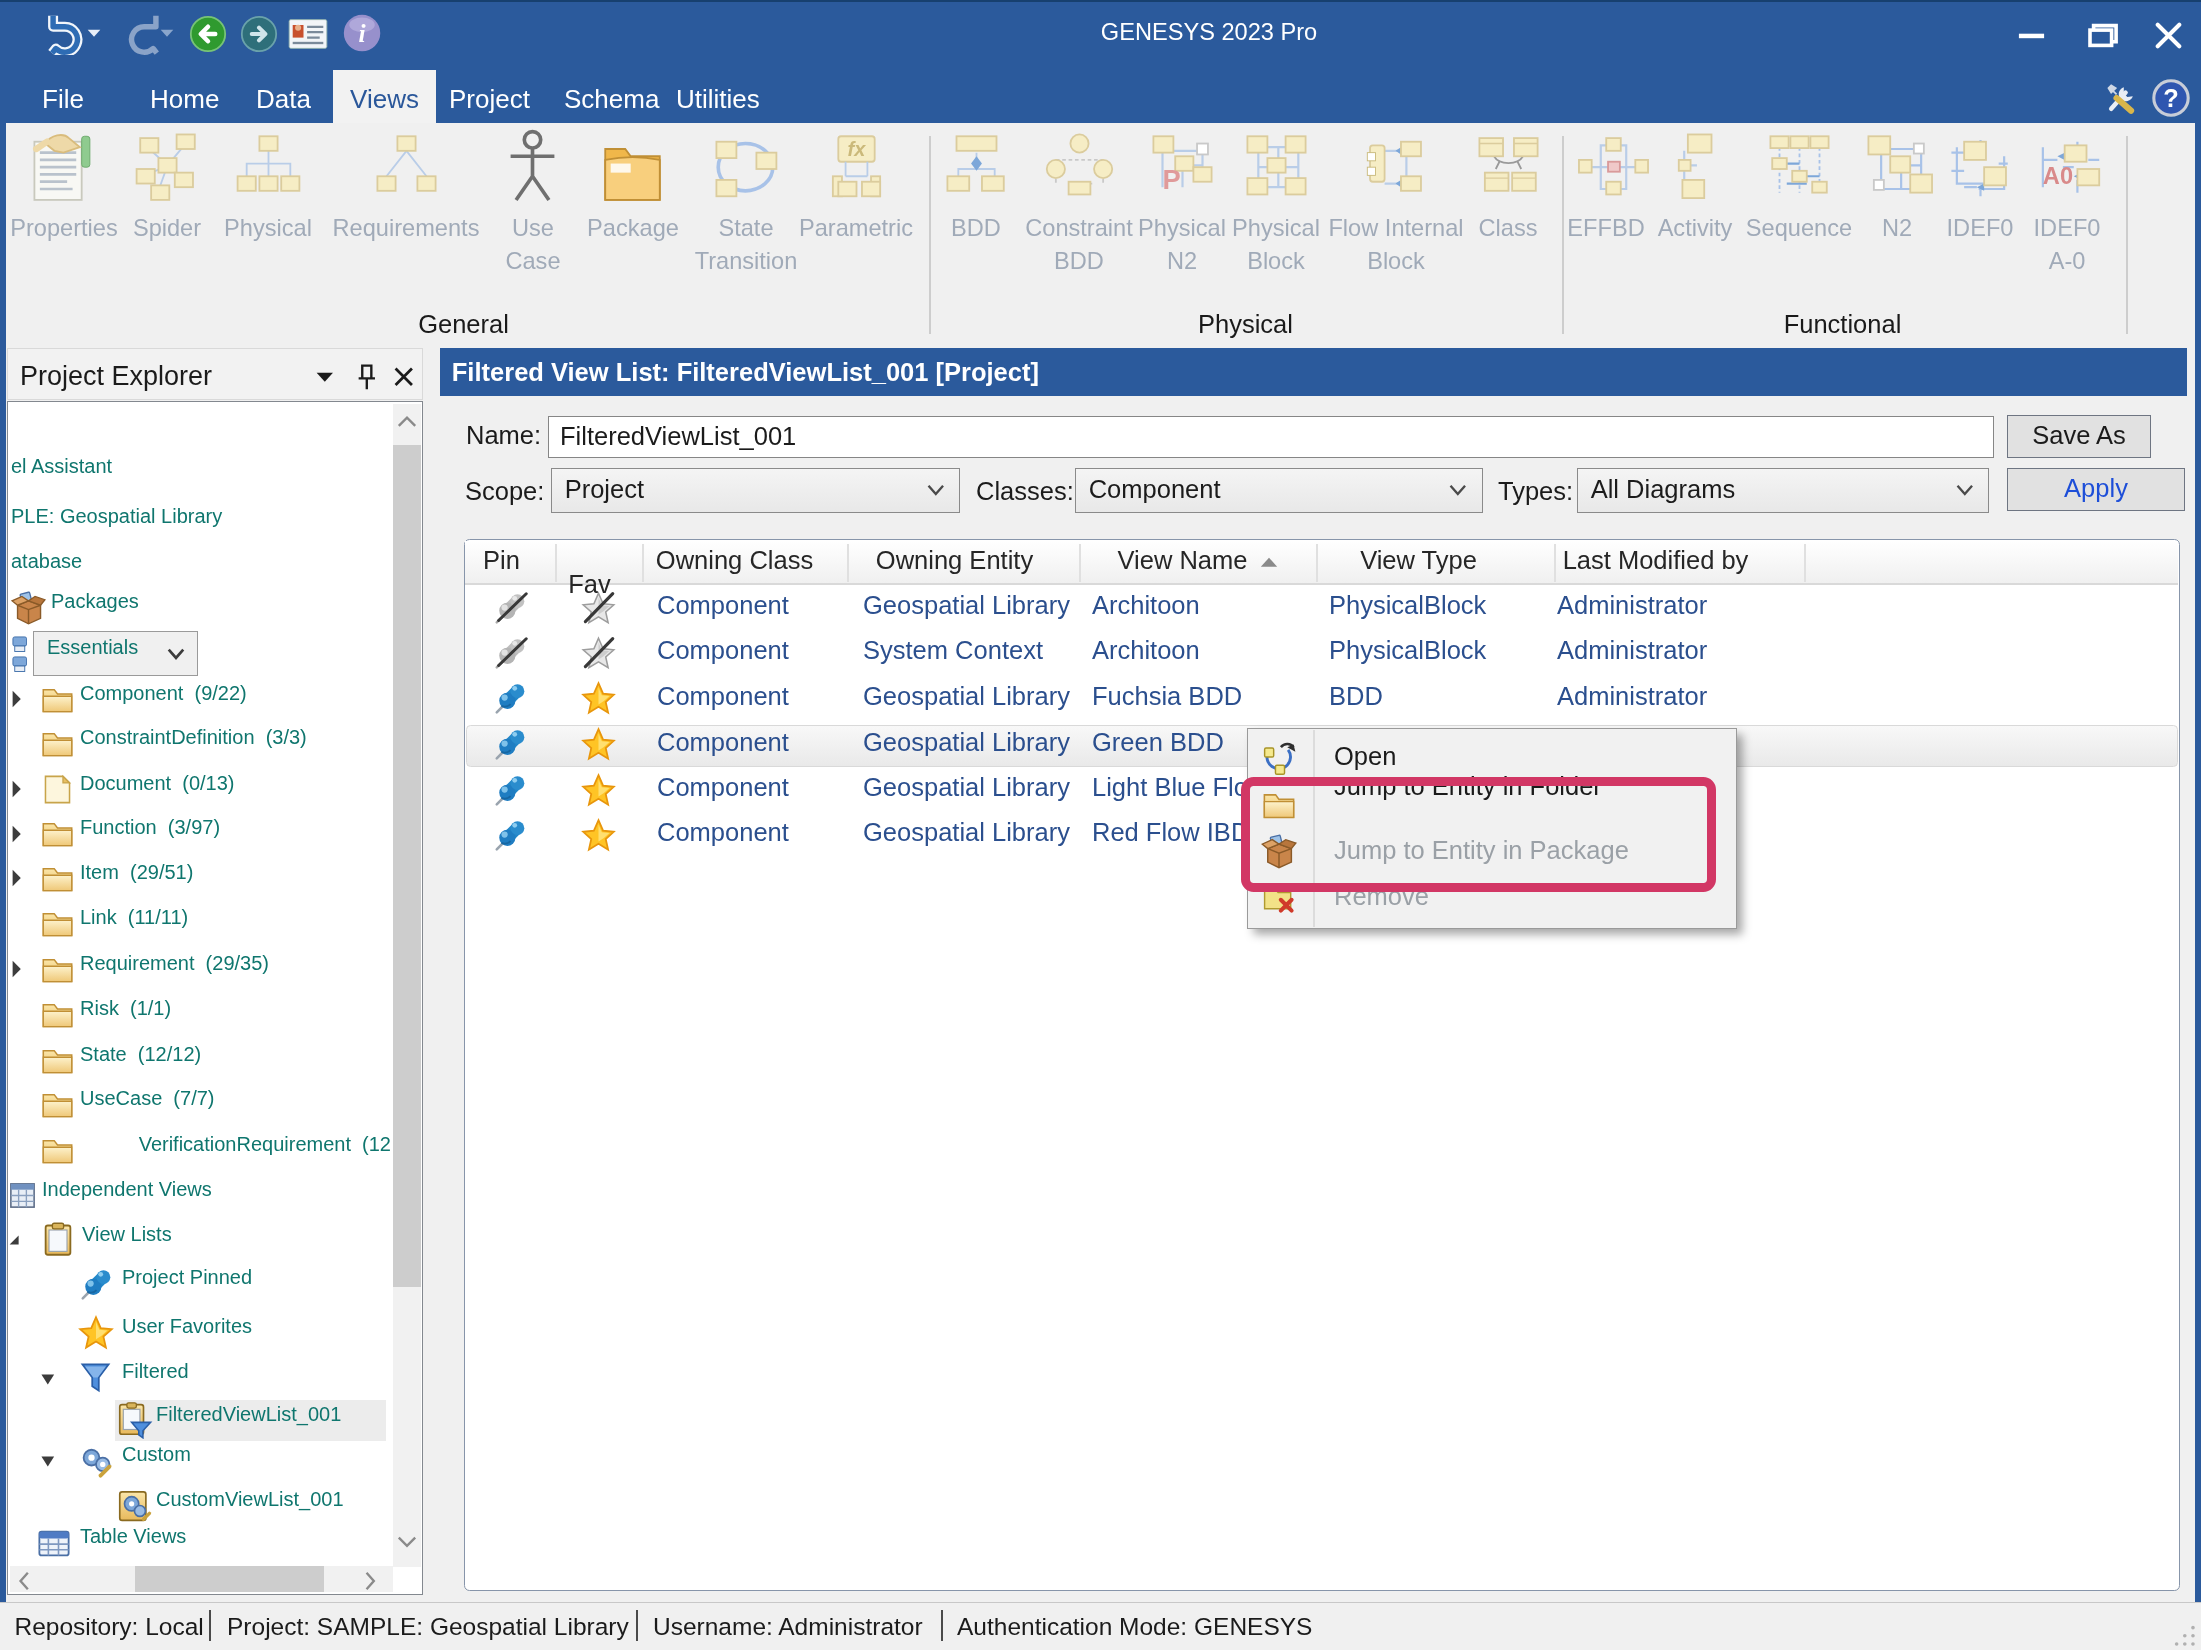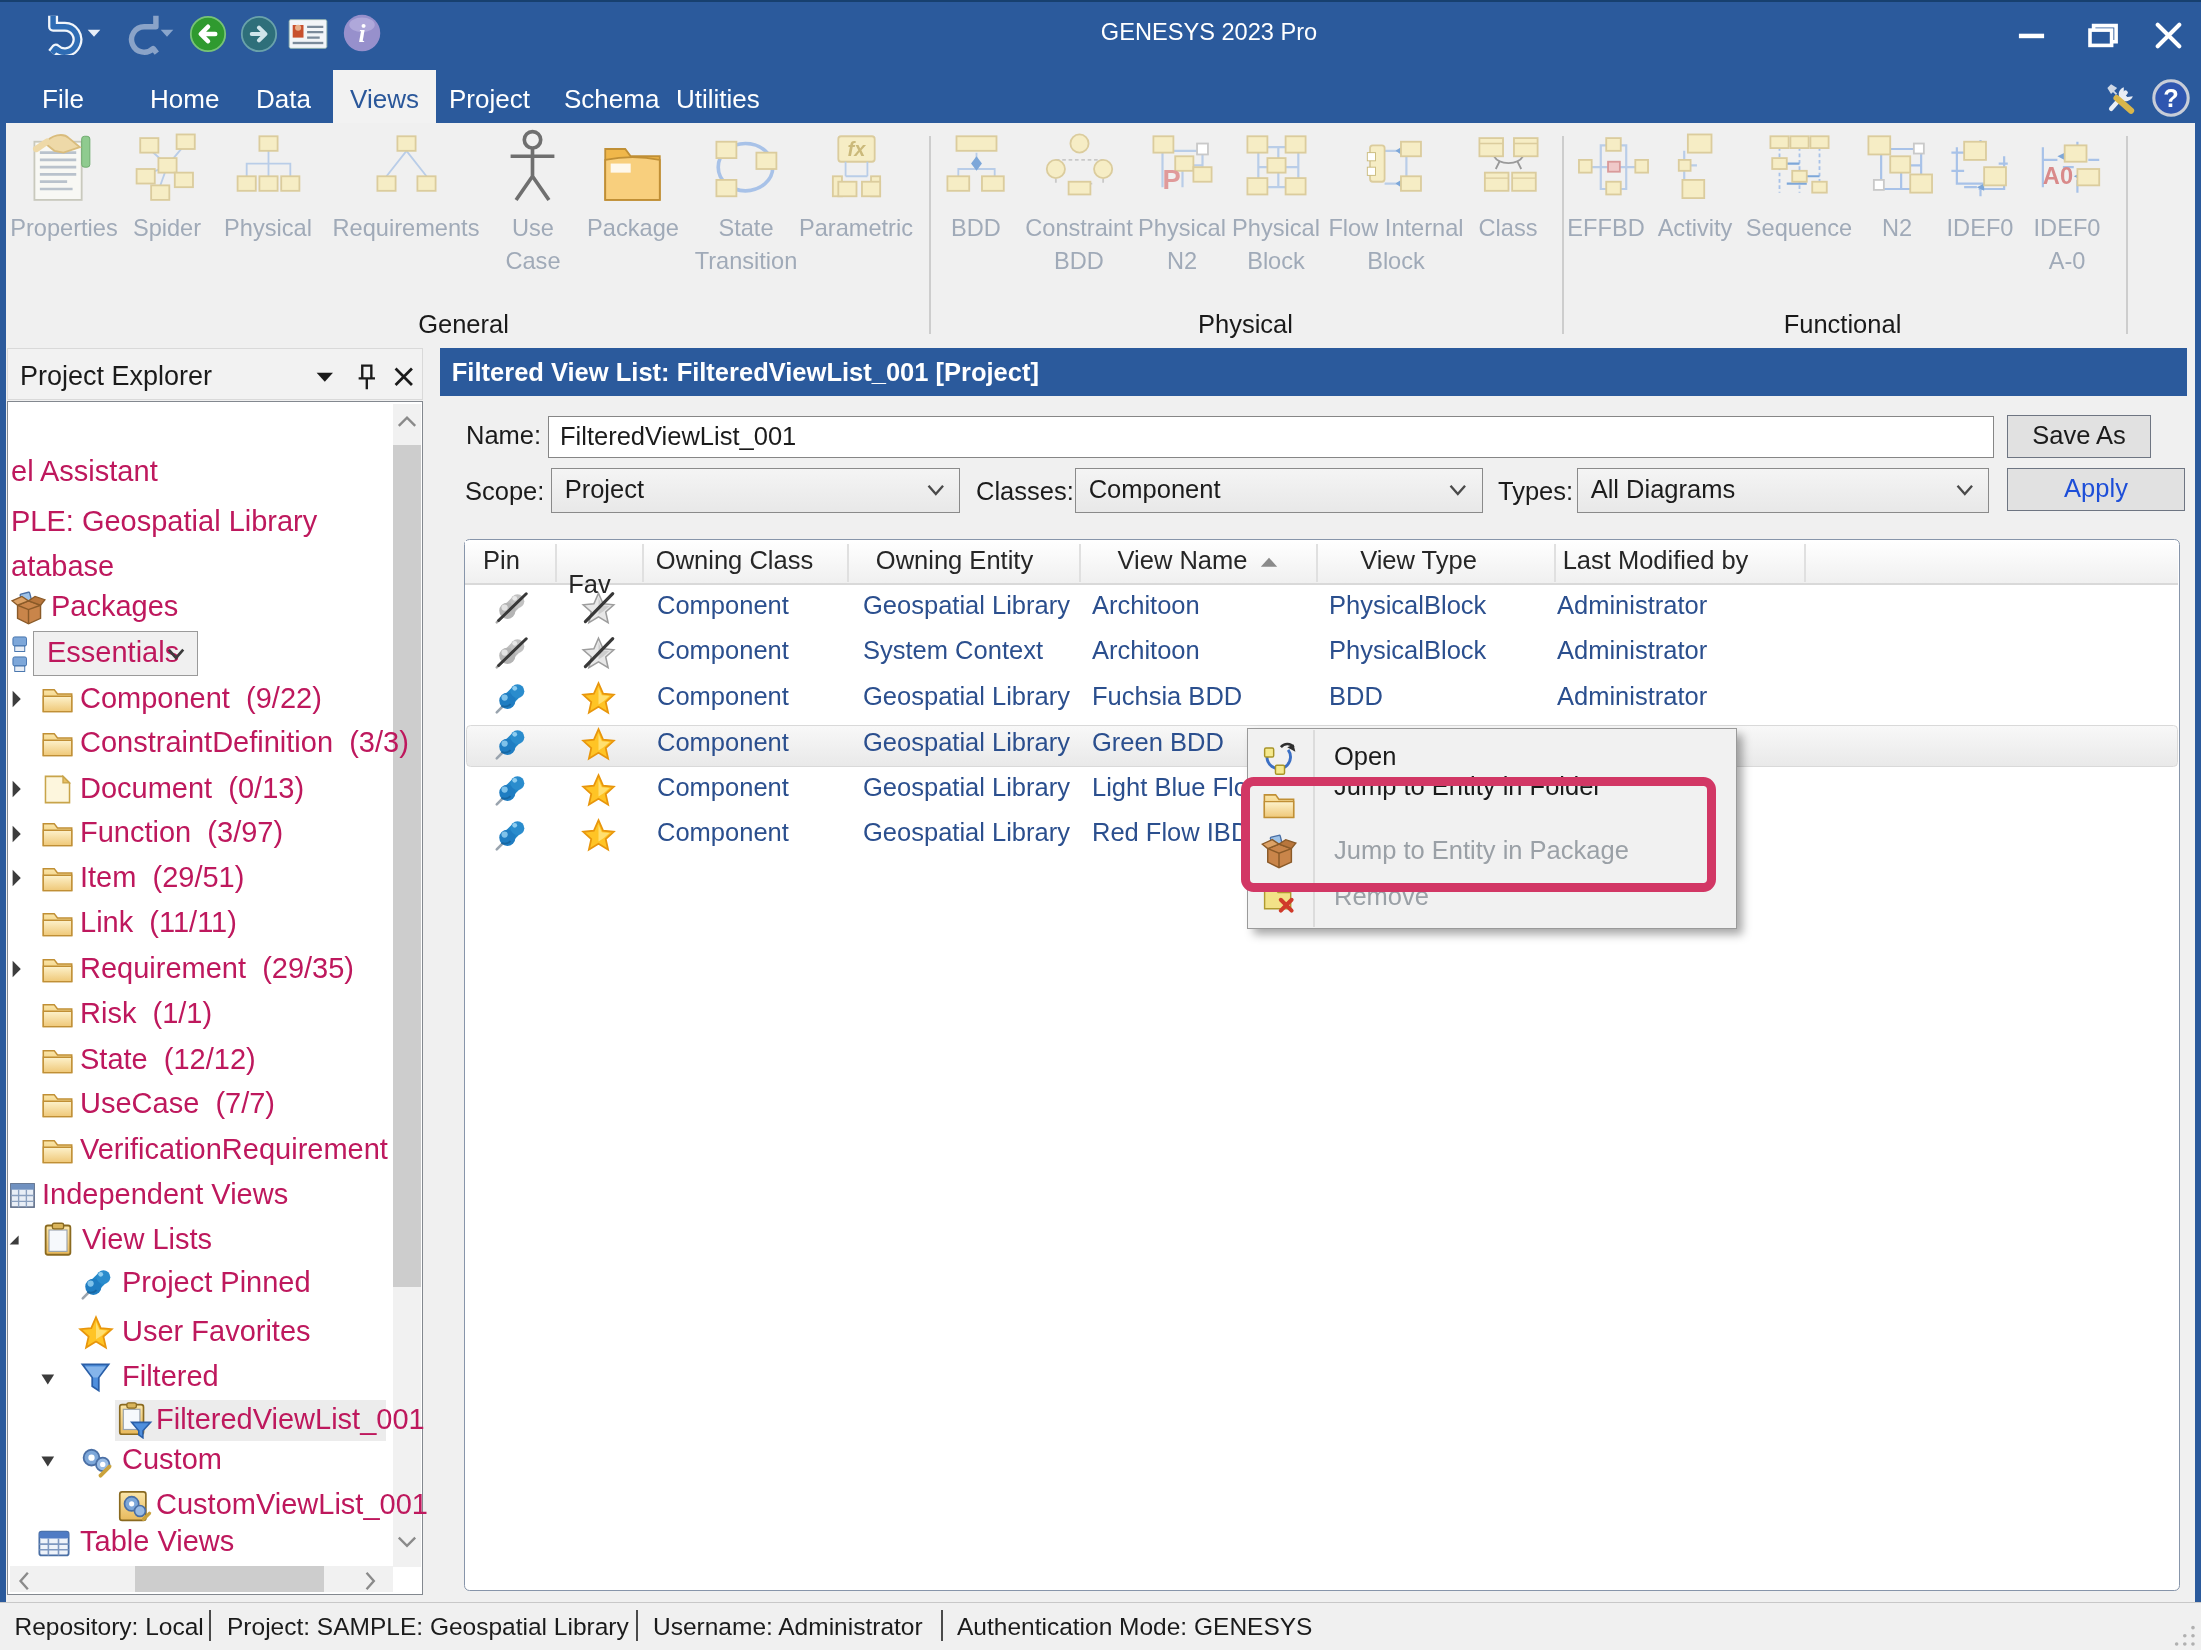--- a/index.html
+++ b/index.html
@@ -9,21 +9,21 @@
   
   #titlebar { left:0; top:0; width:2202px; height:123px; background:#2b5a9c; border-top:2.7px solid #17406f; }
   #title { left:1000px; top:19px; width:418px; text-align:center; color:#fff; font-size:23.6px; }
   .tab { color:#fff; font-size:26px; top:84px; }
   #tab-views { left:333px; top:70px; width:103px; height:53px; background:#f2f2f2; color:#2a579a; font-size:26px; text-align:center; padding-top:13.6px; }
   
   #ribbon { left:0; top:123px; width:2202px; height:223px; background:#f0f0f0; border-bottom:0.9px solid #d0d0d0; }
   .rlabel { width:200px; text-align:center; color:#a0aab8; font-size:23.6px; line-height:33px; }
   .rgroup { width:273px; text-align:center; color:#1a1a1a; font-size:25.5px; }
   .rsep { top:9px; width:1.8px; height:202px; background:#cdcdcd; }
-  .tree { font-size:29px; color:#be185d; white-space:nowrap;text-align:right; }
+  .tree { font-size:20px; color:#0f766e; white-space:nowrap;text-align:right; }
   
   #doc-hdr { left:440px; top:348px; width:1747px; height:48px; background:#2b5a9c; color:#fff; font-weight:bold; font-size:25.5px; padding:10px 0 0 11.8px; }
   .flabel { font-size:25.5px; color:#1b1b1b; }
   .input { background:#fff; border:0.9px solid #868686; font-size:25.5px; color:#1b1b1b; padding-left:11px; }
   .combo { background:linear-gradient(#f4f4f4,#e8e8e8); border:0.9px solid #8a8a8a; font-size:25.5px; color:#1b1b1b; padding-left:12.7px; }
   .btn { background:#e1e1e1; border:1.8px solid #6e7582; font-size:25.5px; color:#1b1b1b; text-align:center; }
   #table { left:464px; top:539px; width:1716px; height:1052px; background:#fff; border:1.8px solid #8795aa; border-radius:5.5px; }
   .th { font-size:25.5px; color:#262626; text-align:center; }
   .thsep { top:544px; width:1.8px; height:38px; background:#e0e0e0; }
   .row { position:absolute; font-size:25.5px; color:#2b4f8e; white-space:nowrap; }

